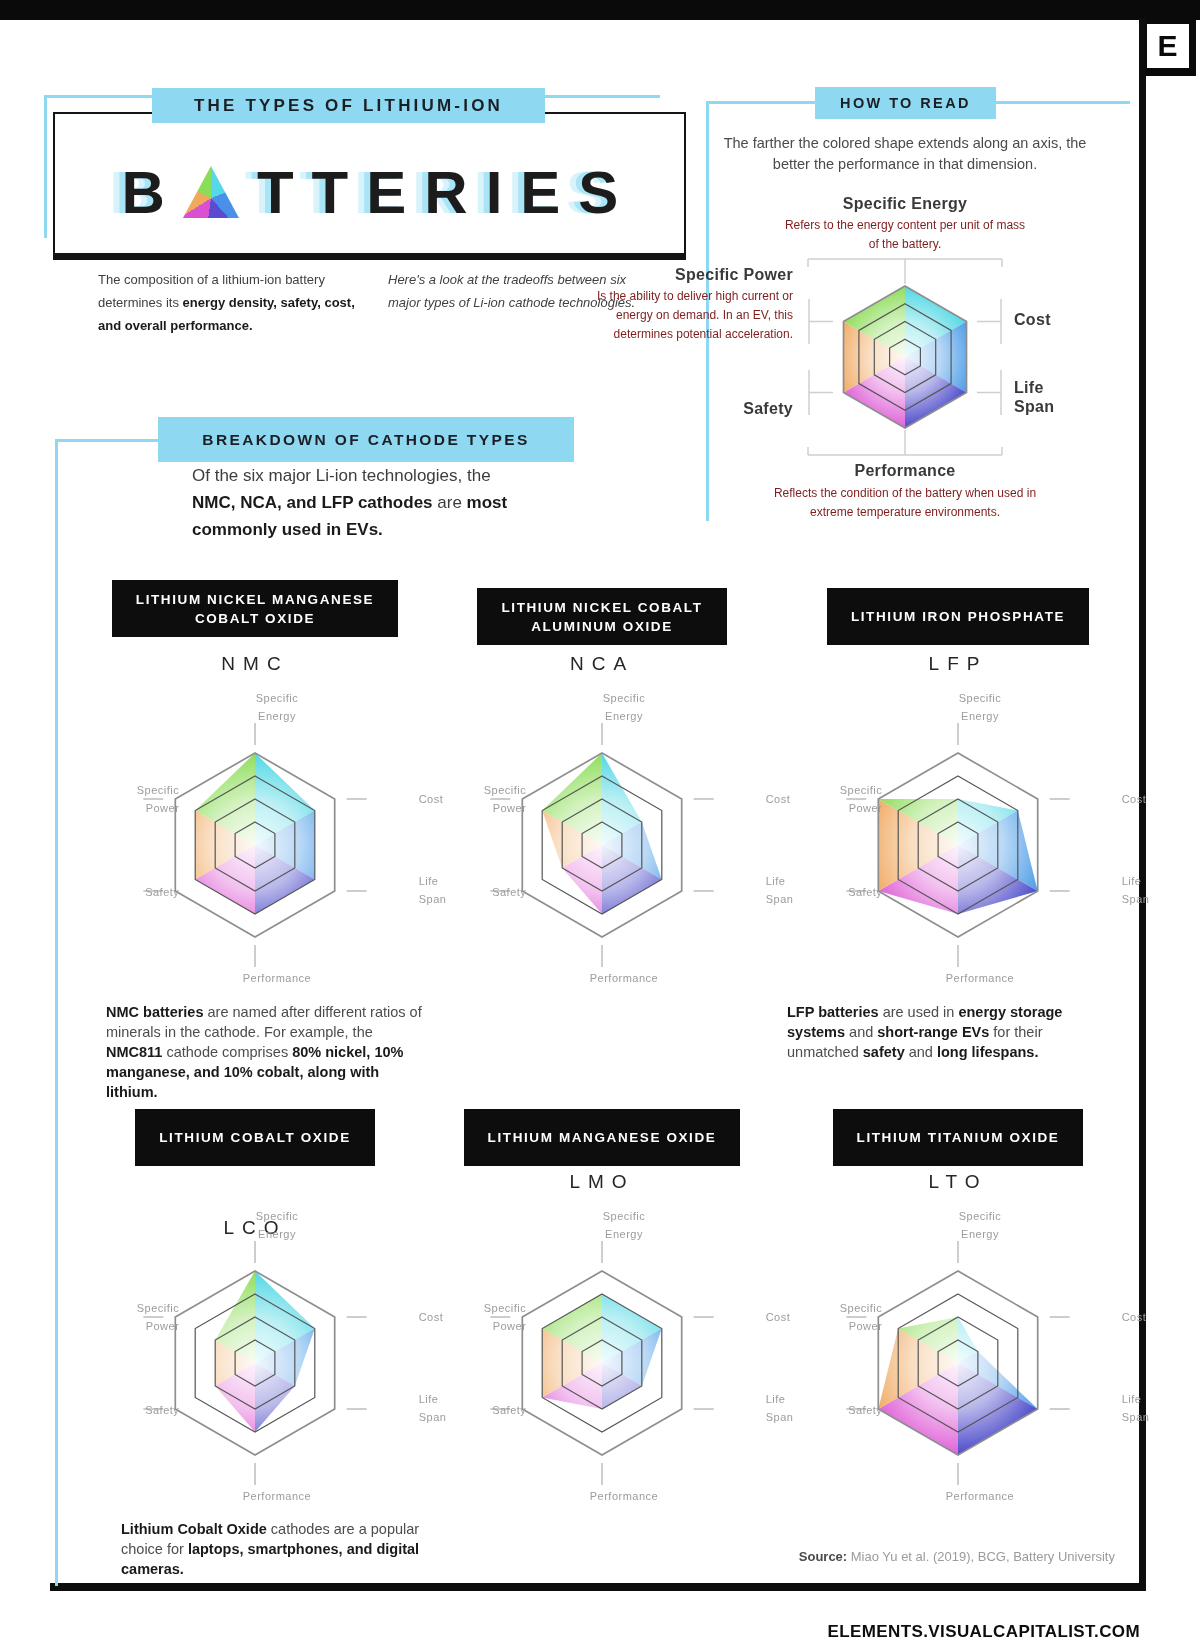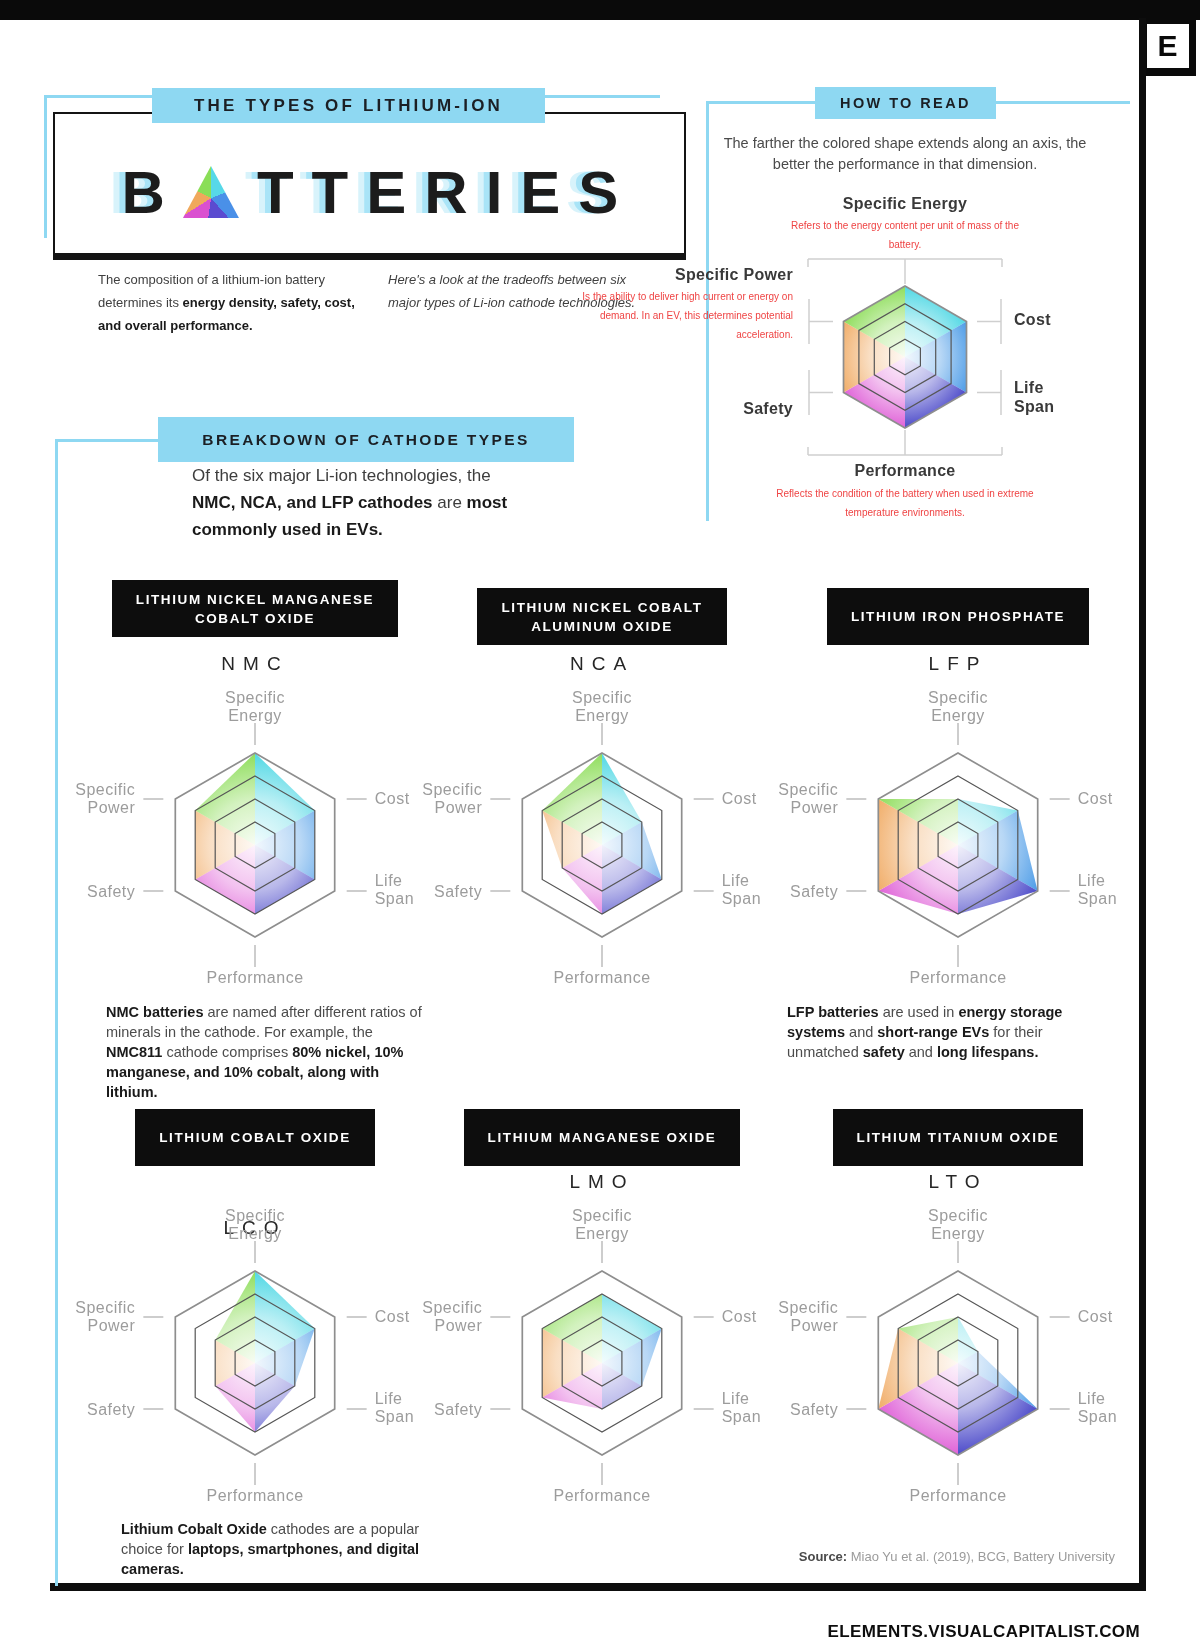--- a/index.html
+++ b/index.html
@@ -28,34 +28,34 @@
              text-shadow:-6px 0 0 #a9e4f7,-12px 0 0 rgba(169,228,247,0.45);}
   .tri{width:56px;height:52px;margin:0 9px;clip-path:polygon(50% 0,100% 100%,0 100%);
        background:conic-gradient(from 0deg at 50% 62%,#57d8e8 0 68deg,#4a90e8 68deg 138deg,#5b4bd0 138deg 188deg,#da50d0 188deg 238deg,#f0a85c 238deg 298deg,#8ade57 298deg 360deg);}
 
   .intro-col{top:268px;font-size:13px;line-height:23px;color:#3f3f3f;}
 
   
   .htr-banner{left:815px;top:87px;width:181px;height:32px;font-size:14.5px;letter-spacing:2.4px;z-index:3;}
   .htr-intro{left:713px;top:133px;width:384px;text-align:center;font-size:14.5px;line-height:21px;color:#4a4a4a;}
   .ax-head{font-weight:700;font-size:16px;color:#393939;letter-spacing:.3px;}
-  .ax-desc{font-size:10px;line-height:19px;color:#ef4444;}
+  .ax-desc{font-size:12px;line-height:19px;color:#7f1d1d;}
 
   
   .bd-banner{left:158px;top:417px;width:416px;height:45px;font-size:15.5px;letter-spacing:2.4px;z-index:3;}
   .bd-intro{left:192px;top:462px;width:336px;font-size:17px;line-height:27px;color:#3d3d3d;}
 
   
   .bbox{display:flex;justify-content:center;width:300px;}
   .bbox-inner{background:#0d0d0d;color:#fff;display:flex;flex-direction:column;justify-content:center;
               height:57px;padding:0 24px;text-align:center;font-weight:700;font-size:13.5px;
               letter-spacing:1.6px;line-height:19px;}
   .abbr{width:300px;text-align:center;font-size:19px;letter-spacing:8px;color:#262626;font-weight:500;}
   .chart{width:400px;height:400px;pointer-events:none;}
-  .ax-lbl{position:absolute;font-size:16px;color:#9c9c9c;letter-spacing:.5px;line-height:18px;}
+  .ax-lbl{position:absolute;font-size:11px;color:#9c9c9c;letter-spacing:.5px;line-height:18px;margin-left:44px;}
   .bdesc{font-size:14.5px;line-height:20px;color:#4c4c4c;}
 
   
   .source{left:700px;top:1549px;width:415px;text-align:right;font-size:13px;color:#9b9b9b;}
   .source b{color:#4a4a4a;}
   .footer-brand{left:55px;top:1680px;height:30px;border:3px solid #111;display:flex;align-items:stretch;background:#bef264;}
   .fb-text{display:flex;align-items:center;padding:0 10px;font-weight:800;font-size:15px;letter-spacing:1px;color:#111;}
   .fb-iconbox{border-left:3px solid #111;width:30px;display:flex;align-items:center;justify-content:center;}
   .fb-circle{width:19px;height:19px;border-radius:50%;background:#111;position:relative;}
   .fb-circle::after{content:"";position:absolute;left:4px;top:8px;width:11px;height:6px;background:#fff;

